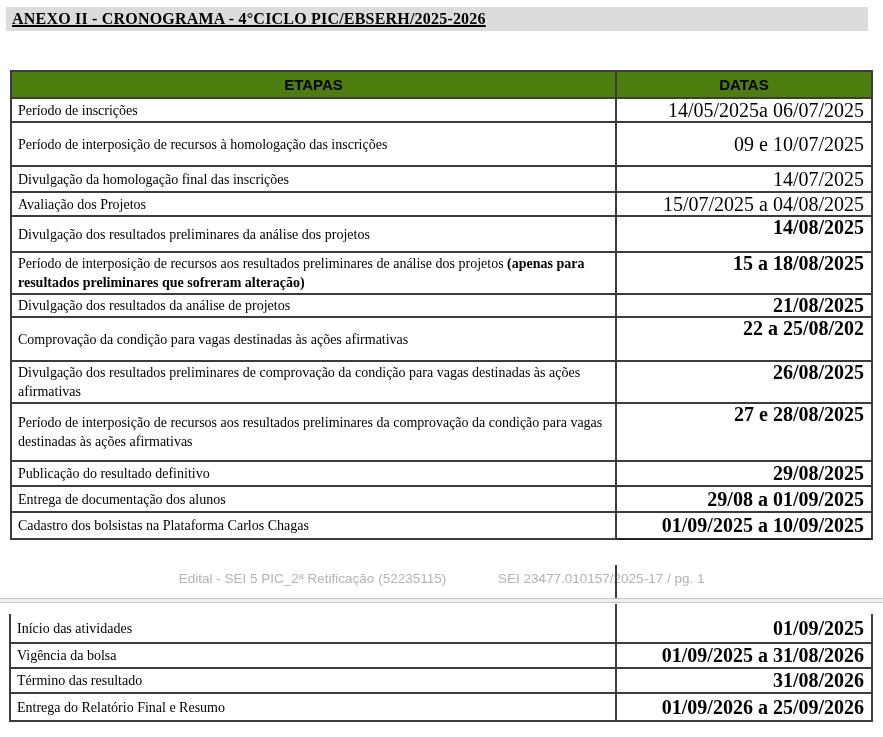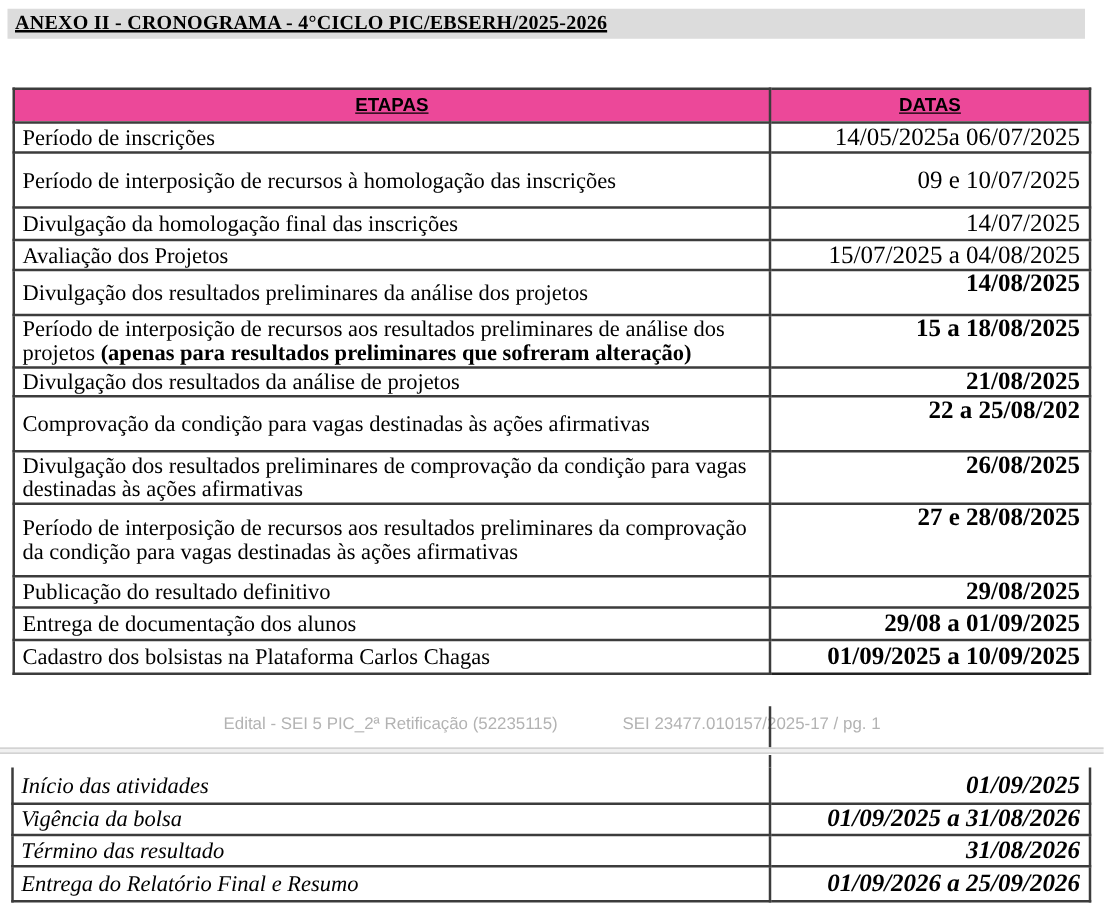--- a/index.html
+++ b/index.html
@@ -13,28 +13,28 @@
     background:#dcdcdc;display:flex;align-items:center;text-align:right;
   }
   .title-text{
     font-family:"Liberation Serif",serif;font-weight:bold;font-size:16px;
     padding-left:6px;text-decoration:underline;text-decoration-thickness:2px;
     letter-spacing:.2px;white-space:nowrap;
   }
   
   table{border-collapse:collapse;table-layout:fixed;position:absolute;}
   #schedule-table{left:10px;top:70px;width:861px;border:2px solid #222;}
-  #continuation-table{left:9px;top:614px;width:862px;border-left:2px solid #ec4899;border-right:2px solid #333;border-top:none;font-style:italic;}
+  #continuation-table{left:9px;top:614px;width:862px;border-left:2px solid #ec4899;border-right:2px solid #333;border-top:none;}
   td,th{border:2px solid #3c3c3c;overflow:hidden;}
   th{
     font-family:"Liberation Sans",sans-serif;font-weight:bold;font-size:15px;
-    text-align:center;vertical-align:middle;background:#ec4899;text-decoration:underline;
+    text-align:center;vertical-align:middle;background:#4d7c0f;
   }
   td.etapa{
-    font-size:18px;text-align:left;vertical-align:middle;
+    font-size:14px;text-align:left;vertical-align:middle;
     padding:1px 6px;line-height:19px;
   }
   td.data{
     font-size:20px;text-align:right;vertical-align:middle;
     padding:1px 7px;line-height:19px;white-space:nowrap;
   }
   td.data.bold{font-weight:bold;}
   td.data.vtop{vertical-align:top;}
   tr.hh{height:27px;}
   .h23{height:23px}.h24{height:24px}.h25{height:25px}.h26{height:26px}

